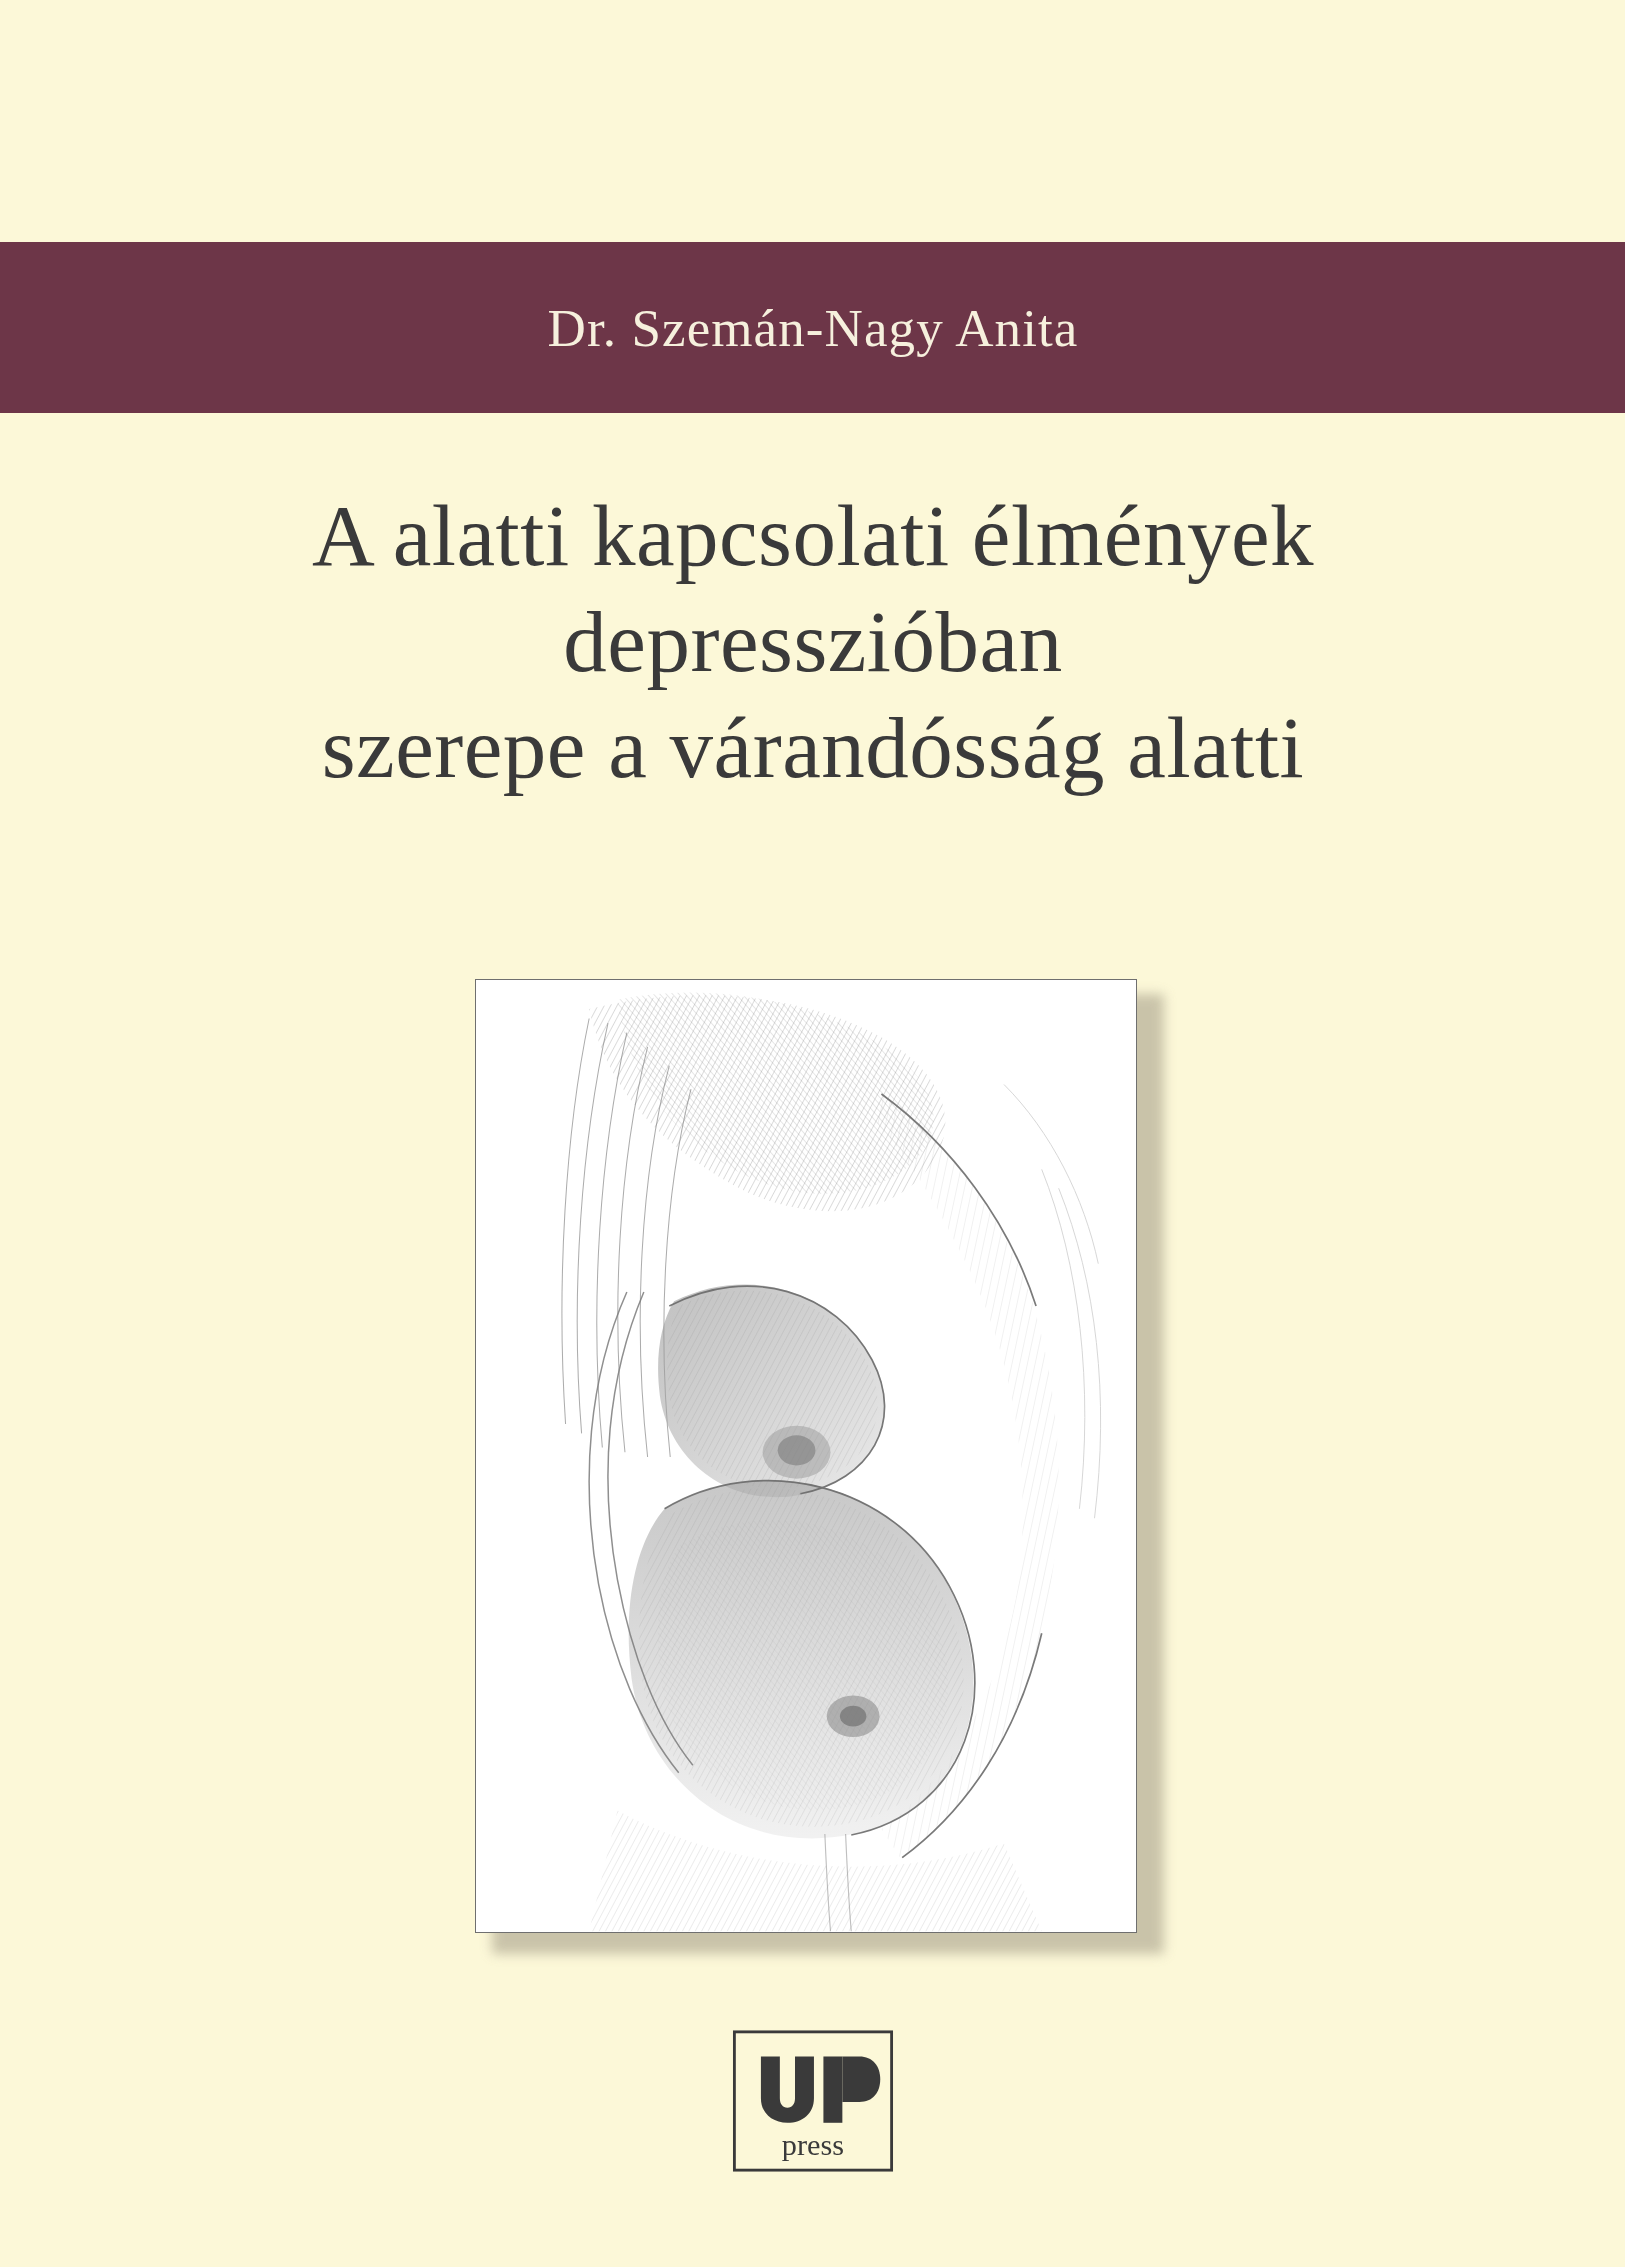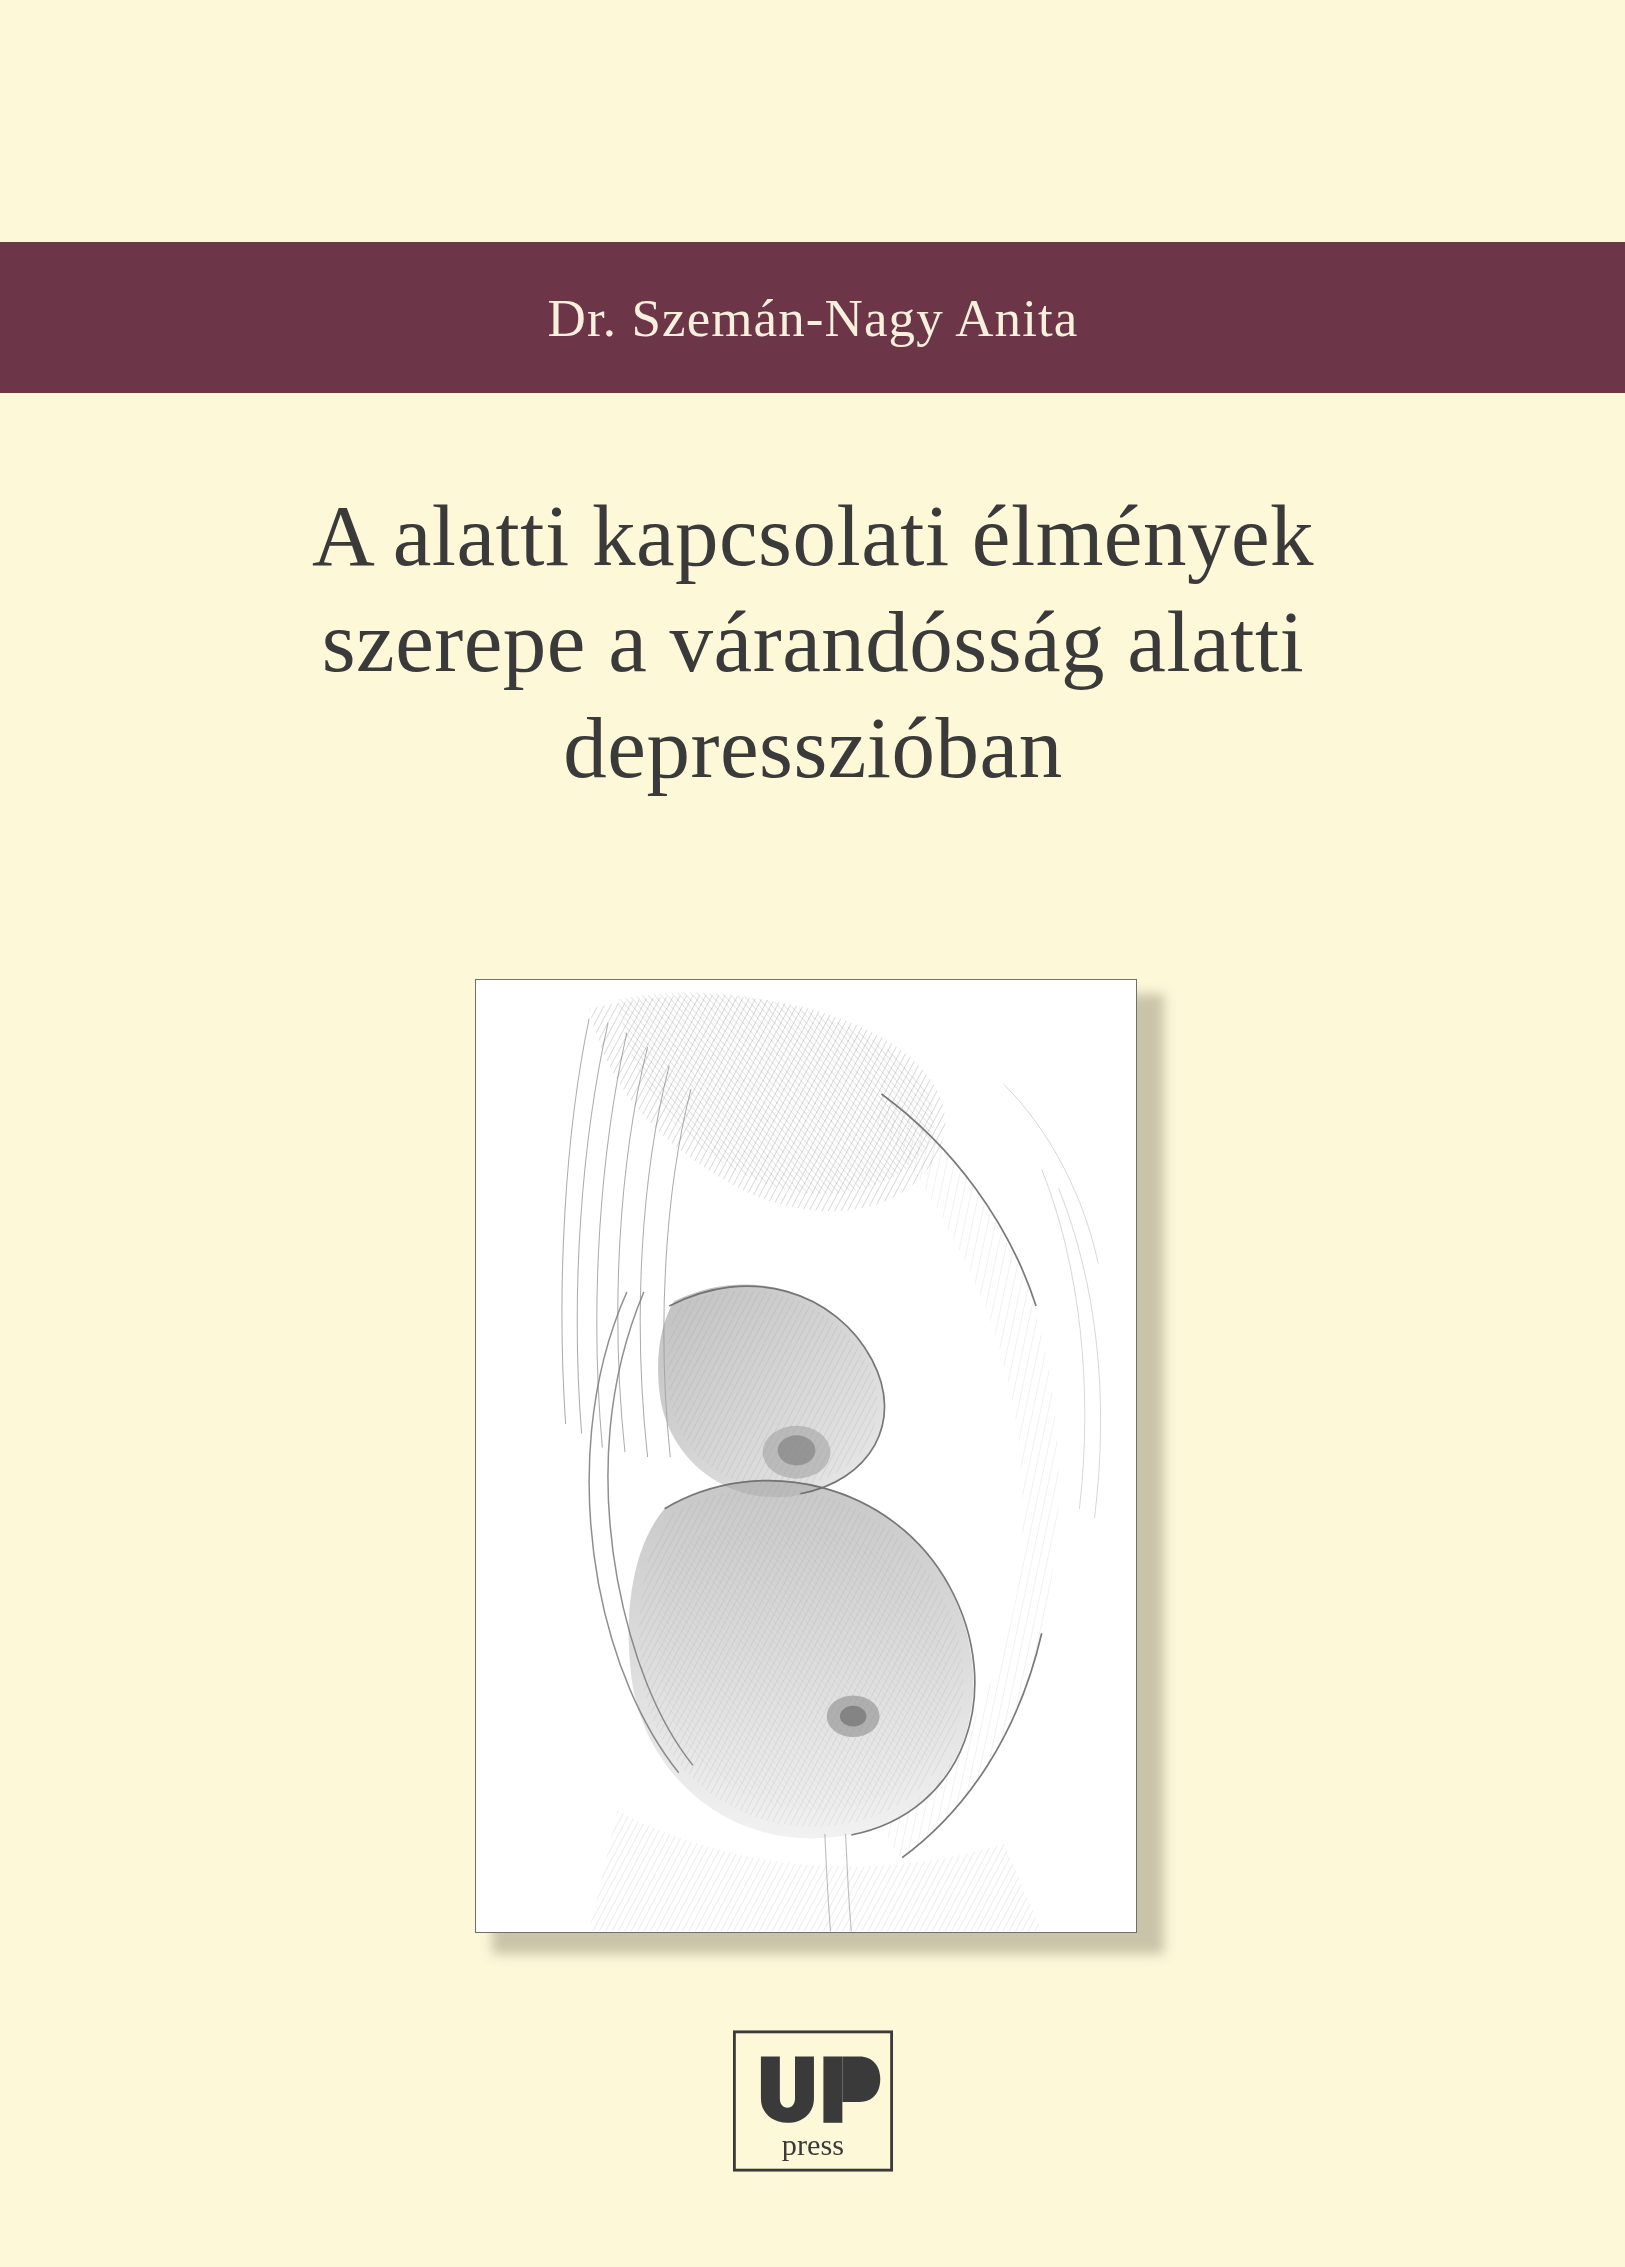--- a/index.html
+++ b/index.html
@@ -20,21 +20,21 @@
     inset: 0;
     background: #fcf8d8;
   }
 
   
   .author-band {
     position: absolute;
     left: 0;
     top: 242px;
     width: 1626px;
-    height: 151px;
+    height: 171px;
     background: #6d3648;
     display: flex;
     align-items: center;
     justify-content: center;
   }
   .author-name {
     color: #f6f0dd;
     font-family: "Liberation Serif", serif;
     font-size: 53px;
     letter-spacing: 1.1px;
@@ -114,22 +114,22 @@
 <body>
 
 <div class="cover">
 
   <div class="author-band">
     <div class="author-name">Dr. Szemán-Nagy Anita</div>
   </div>
 
   <div class="title-block">
     <span class="title-line">A alatti kapcsolati élmények</span>
+    <span class="title-line">depresszióban</span>
     <span class="title-line">szerepe a várandósság alatti</span>
-    <span class="title-line">depresszióban</span>
   </div>
 
   <div class="illustration-wrap">
     <div class="illustration-shadow"></div>
     <div class="illustration">
       <svg viewBox="0 0 700 1008" xmlns="http://www.w3.org/2000/svg" role="img" aria-label="sketch">
         <defs>
           <linearGradient id="shade1" x1="0" y1="0" x2="1" y2="1">
             <stop offset="0%" stop-color="#8d8d8d"></stop>
             <stop offset="100%" stop-color="#d8d8d8"></stop>

